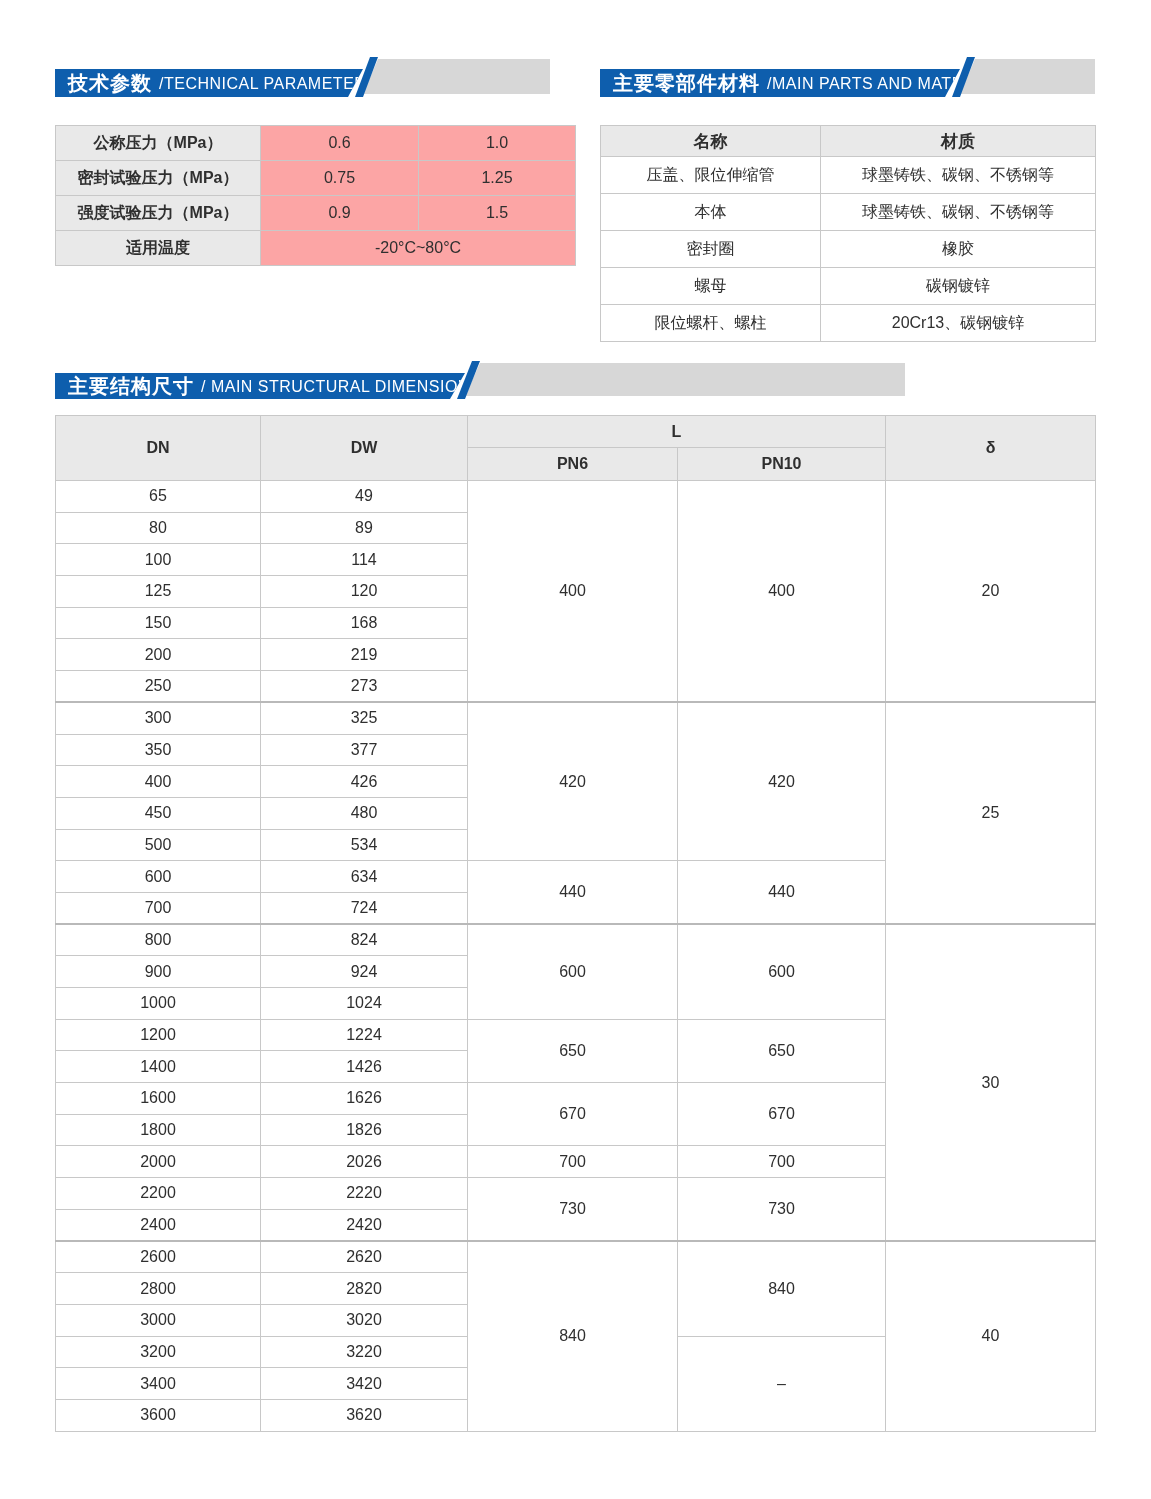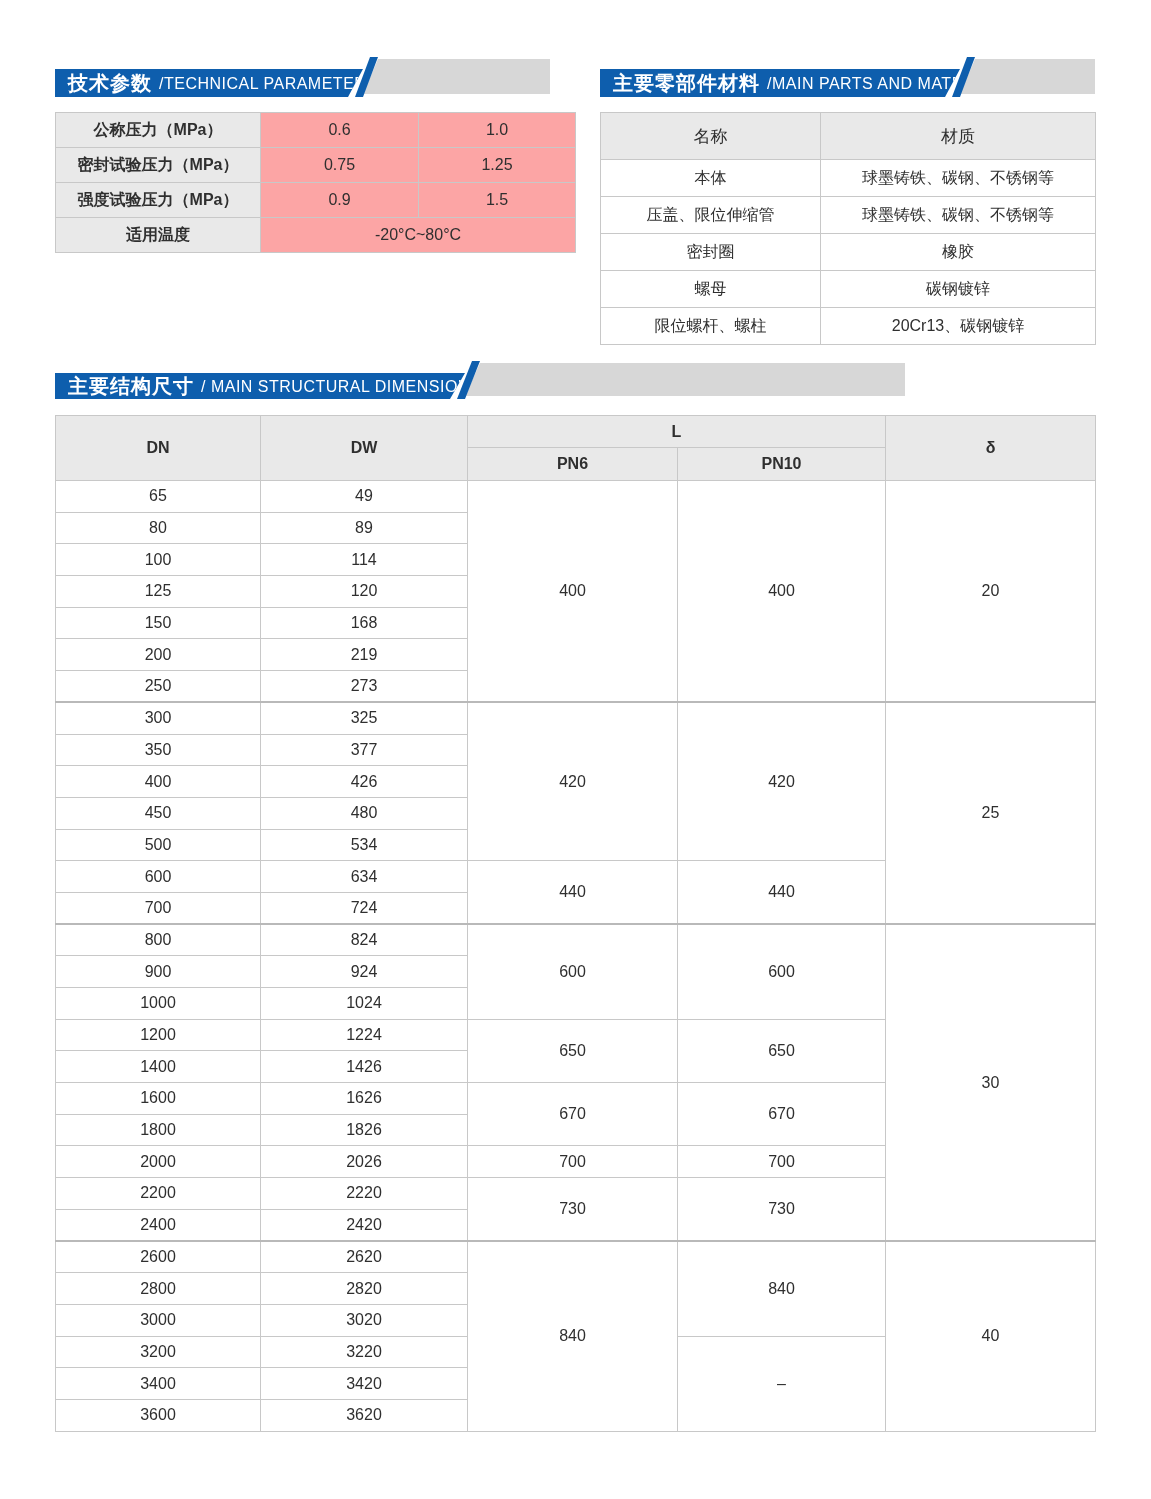--- a/index.html
+++ b/index.html
@@ -45,37 +45,37 @@
   }
   .banner-cn{font-size:20px;font-weight:700;letter-spacing:1px;}
   .banner-en{font-size:16px;font-weight:400;letter-spacing:0.5px;padding-top:2px;}
   
   .section-tech{position:absolute;left:55px;top:57px;width:520px;}
   .section-tech .banner{width:495px;}
   .section-mat{position:absolute;left:600px;top:57px;width:495px;}
   .section-dim{position:absolute;left:55px;top:361px;width:1042px;}
   .section-dim .banner{height:38px;width:850px;}
   
-  table{border-collapse:collapse;table-layout:fixed;margin-top:15px;}
+  table{border-collapse:collapse;table-layout:fixed;margin-top:28px;}
   td,th{
     border:1px solid var(--border);
     text-align:center;vertical-align:middle;
     font-size:16px;color:var(--text);
     overflow:hidden;
   }
   
   .tech-table{width:520px;}
   .tech-table td{height:35px;background:#fca5a5;}
   .tech-table td.label-cell{
     background:var(--hdr-bg);
     font-weight:700;
   }
   
   .mat-table{width:495px;}
-  .mat-table th{height:47px;background:var(--hdr-bg);font-weight:400;font-size:17px;}
+  .mat-table th{height:31px;background:var(--hdr-bg);font-weight:700;font-size:17px;}
   .mat-table td{height:37px;background:#ffffff;}
   
   .dim-table{width:1040px;margin-top:16px;}
   .dim-table th{background:var(--hdr-bg);font-weight:700;}
   .dim-table thead tr:first-child th{height:32px;}
   .dim-table thead tr:last-child th{height:33px;}
   .dim-table td{height:31.7px;background:#ffffff;font-size:16px;}
   .dim-table tr.group-start td{border-top:2px solid var(--group-border);}
 </style>
 </head>
@@ -137,25 +137,25 @@
           <col style="width:275px">
         </colgroup>
       <thead>
         <tr>
           <th>名称</th>
           <th>材质</th>
         </tr>
       </thead>
       <tbody>
           <tr>
+            <td>压盖、限位伸缩管</td>
+            <td>球墨铸铁、碳钢、不锈钢等</td>
+          </tr>
+          <tr>
             <td>本体</td>
-            <td>球墨铸铁、碳钢、不锈钢等</td>
-          </tr>
-          <tr>
-            <td>压盖、限位伸缩管</td>
             <td>球墨铸铁、碳钢、不锈钢等</td>
           </tr>
           <tr>
             <td>密封圈</td>
             <td>橡胶</td>
           </tr>
           <tr>
             <td>螺母</td>
             <td>碳钢镀锌</td>
           </tr>

